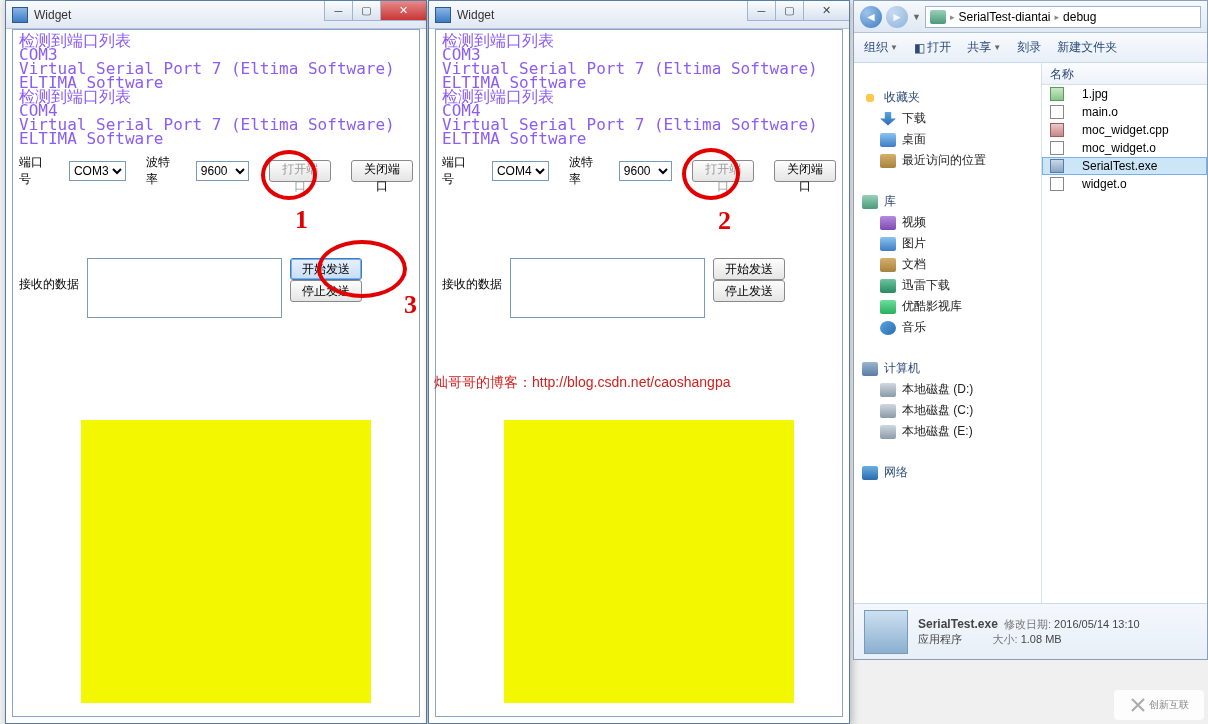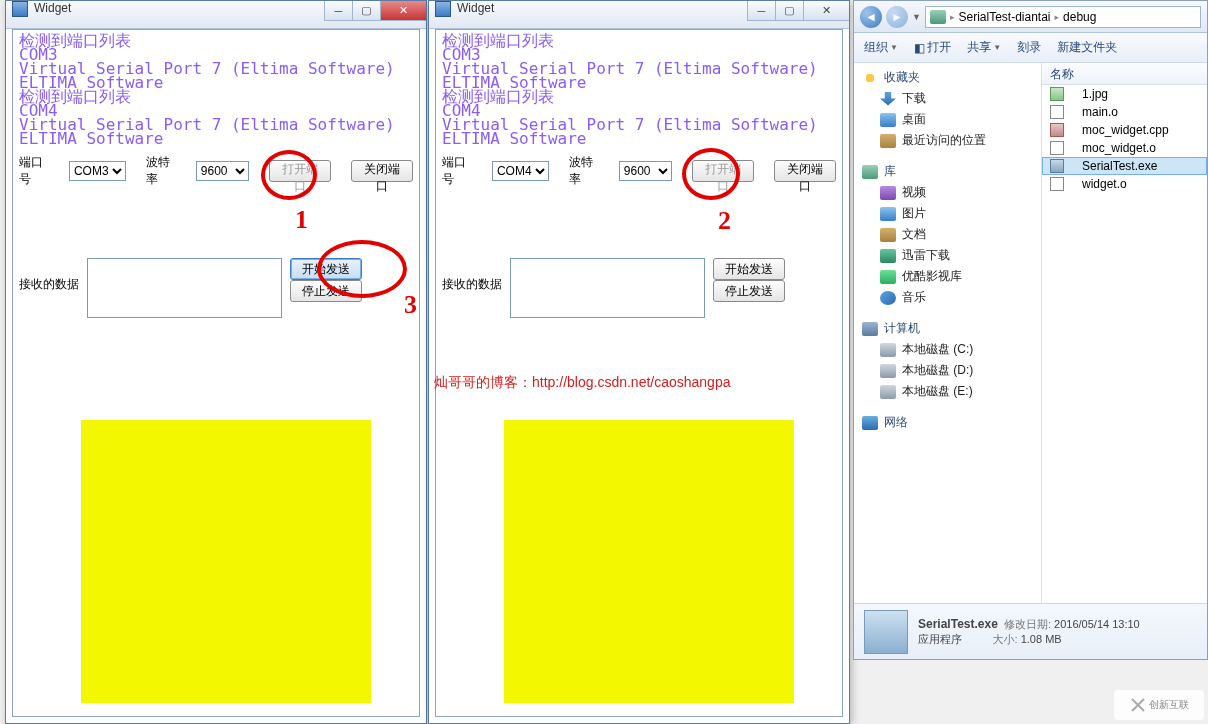--- a/index.html
+++ b/index.html
@@ -13,21 +13,21 @@
   box-shadow: 2px 2px 8px rgba(0,0,0,0.25);
 }
 .win1 { left: 5px; top: 0; width: 422px; height: 724px; }
 .win2 { left: 428px; top: 0; width: 422px; height: 724px; }
 
 .titlebar {
   height: 28px;
   background: linear-gradient(to bottom, #f8fafd, #e1e8f3);
   border-bottom: 1px solid #b0c4de;
   display: flex;
-  align-items: flex-start;
+  align-items: center;
   padding-left: 6px;
   position: relative;
 }
 .titlebar .app-icon {
   width: 16px; height: 16px;
   background: linear-gradient(to bottom, #8ab5e6, #3c7cc4);
   border: 1px solid #2b5a8a;
   margin-right: 6px;
 }
 .titlebar .title { font-size: 12px; color: #333; }
@@ -153,21 +153,21 @@
 .exp-toolbar .tb-item { display: flex; align-items: center; gap: 2px; }
 .exp-toolbar .dd { font-size: 8px; color: #666; }
 .exp-body { display: flex; height: calc(100% - 62px - 56px); }
 .nav-tree {
   width: 188px;
   border-right: 1px solid #d8e0ea;
   font-size: 12px;
   padding-top: 4px;
   overflow: hidden;
 }
-.tree-section { margin-bottom: 10px; }
+.tree-section { margin-bottom: 10px; margin-top: 20px; }
 .tree-head {
   display: flex; align-items: center; gap: 6px;
   padding: 2px 8px;
   color: #2a4a7a;
 }
 .tree-item {
   display: flex; align-items: center; gap: 6px;
   padding: 2px 8px 2px 26px;
   color: #222;
 }
@@ -417,25 +417,25 @@
             <span>音乐</span>
           </div>
       </div>
       <div class="tree-section">
         <div class="tree-head">
             <span class="ico ico-pc"></span>
             <span>计算机</span>
           </div>
         <div class="tree-item">
             <span class="ico ico-disk"></span>
+            <span>本地磁盘 (D:)</span>
+          </div>
+        <div class="tree-item">
+            <span class="ico ico-disk"></span>
             <span>本地磁盘 (C:)</span>
-          </div>
-        <div class="tree-item">
-            <span class="ico ico-disk"></span>
-            <span>本地磁盘 (D:)</span>
           </div>
         <div class="tree-item">
             <span class="ico ico-disk"></span>
             <span>本地磁盘 (E:)</span>
           </div>
       </div>
       <div class="tree-section">
         <div class="tree-head">
             <span class="ico ico-net"></span>
             <span>网络</span>

